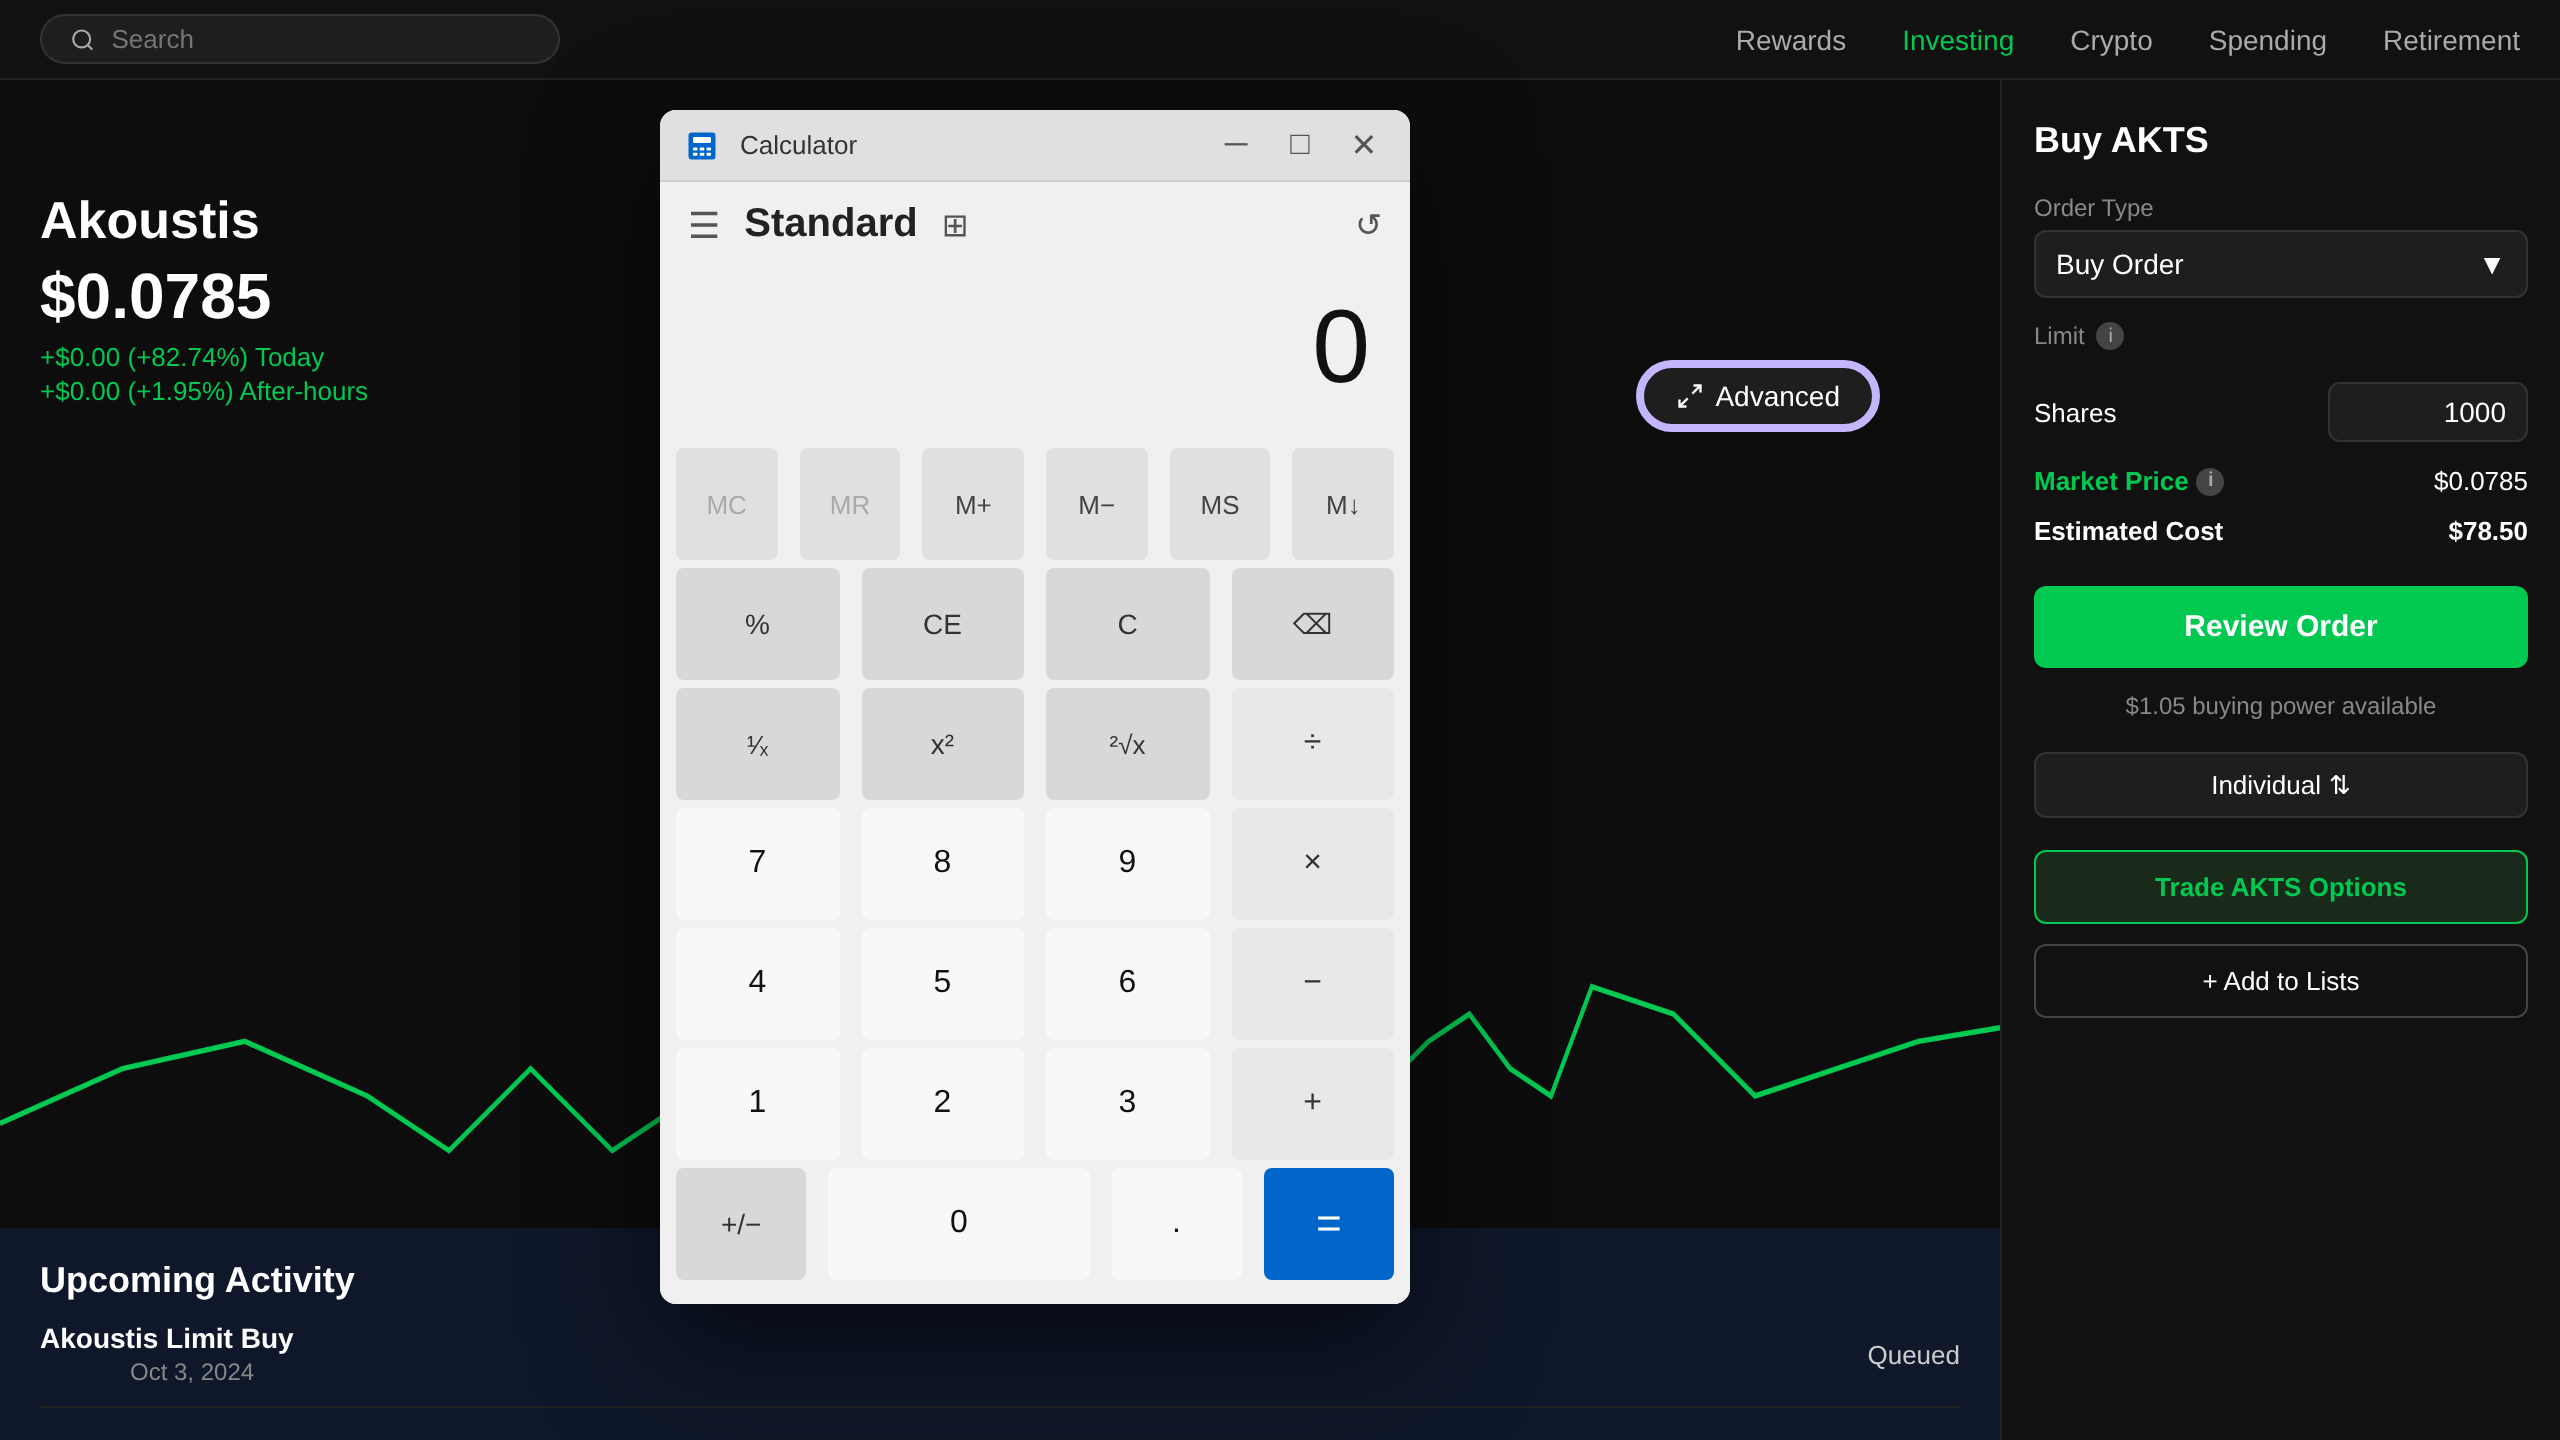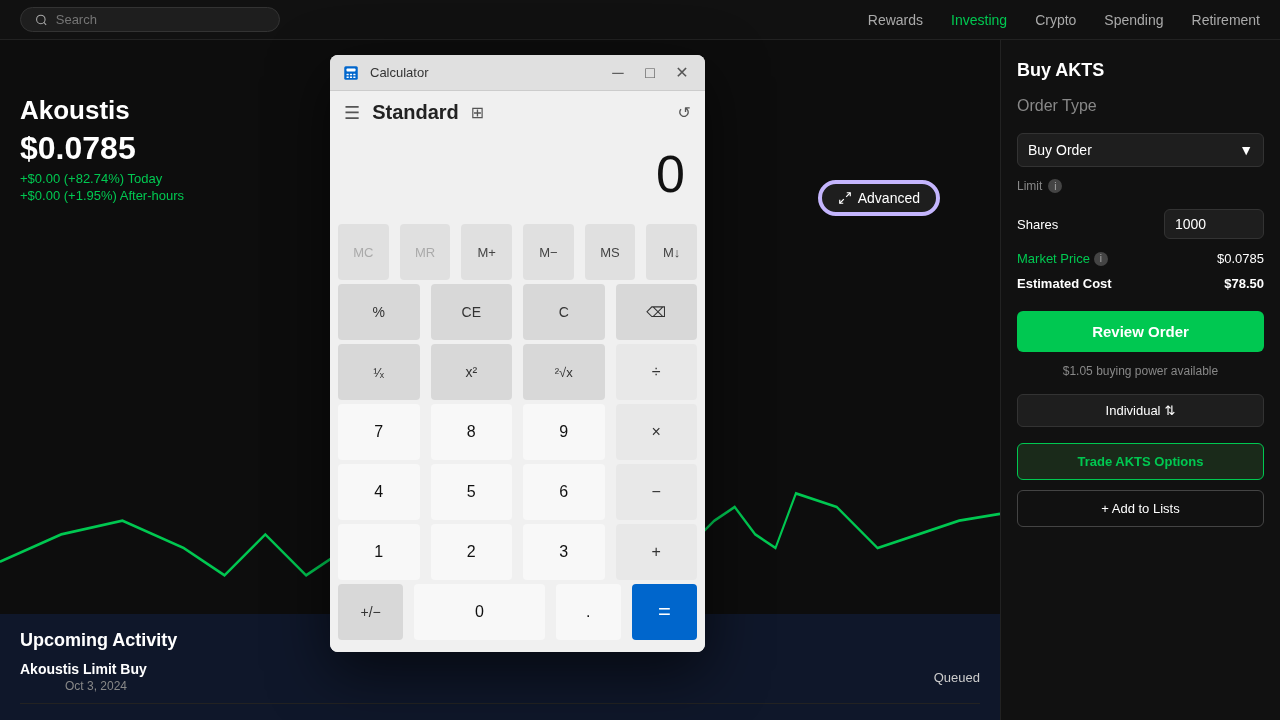--- a/index.html
+++ b/index.html
@@ -200,23 +200,23 @@
       padding: 20px 16px;
       overflow-y: auto;
     }
     .panel-title {
       font-size: 18px;
       font-weight: 700;
       color: #fff;
       margin-bottom: 16px;
     }
     .field-label {
-      font-size: 16px;
+      font-size: 12px;
       color: #888;
-      margin-bottom: 18px;
+      margin-bottom: 4px;
     }
     .order-type-select {
       width: 100%;
       background: #1e1e1e;
       border: 1px solid #333;
       border-radius: 6px;
       color: #fff;
       padding: 8px 10px;
       font-size: 14px;
       cursor: pointer;
@@ -258,33 +258,35 @@
       color: #fff;
     }
     .shares-input {
       background: #1e1e1e;
       border: 1px solid #333;
       border-radius: 6px;
       color: #fff;
       padding: 6px 10px;
       font-size: 14px;
       width: 100px;
+      text-align: right;
     }
     .market-price-row {
       display: flex;
       justify-content: space-between;
       align-items: center;
       margin-bottom: 6px;
     }
     .market-price-label {
       font-size: 13px;
       color: #00c851;
       display: flex;
       align-items: center;
       gap: 4px;
+      font-weight: bold;
     }
     .market-price-val {
       font-size: 13px;
       color: #fff;
     }
     .est-cost-row {
       display: flex;
       justify-content: space-between;
       align-items: center;
       margin-bottom: 20px;

